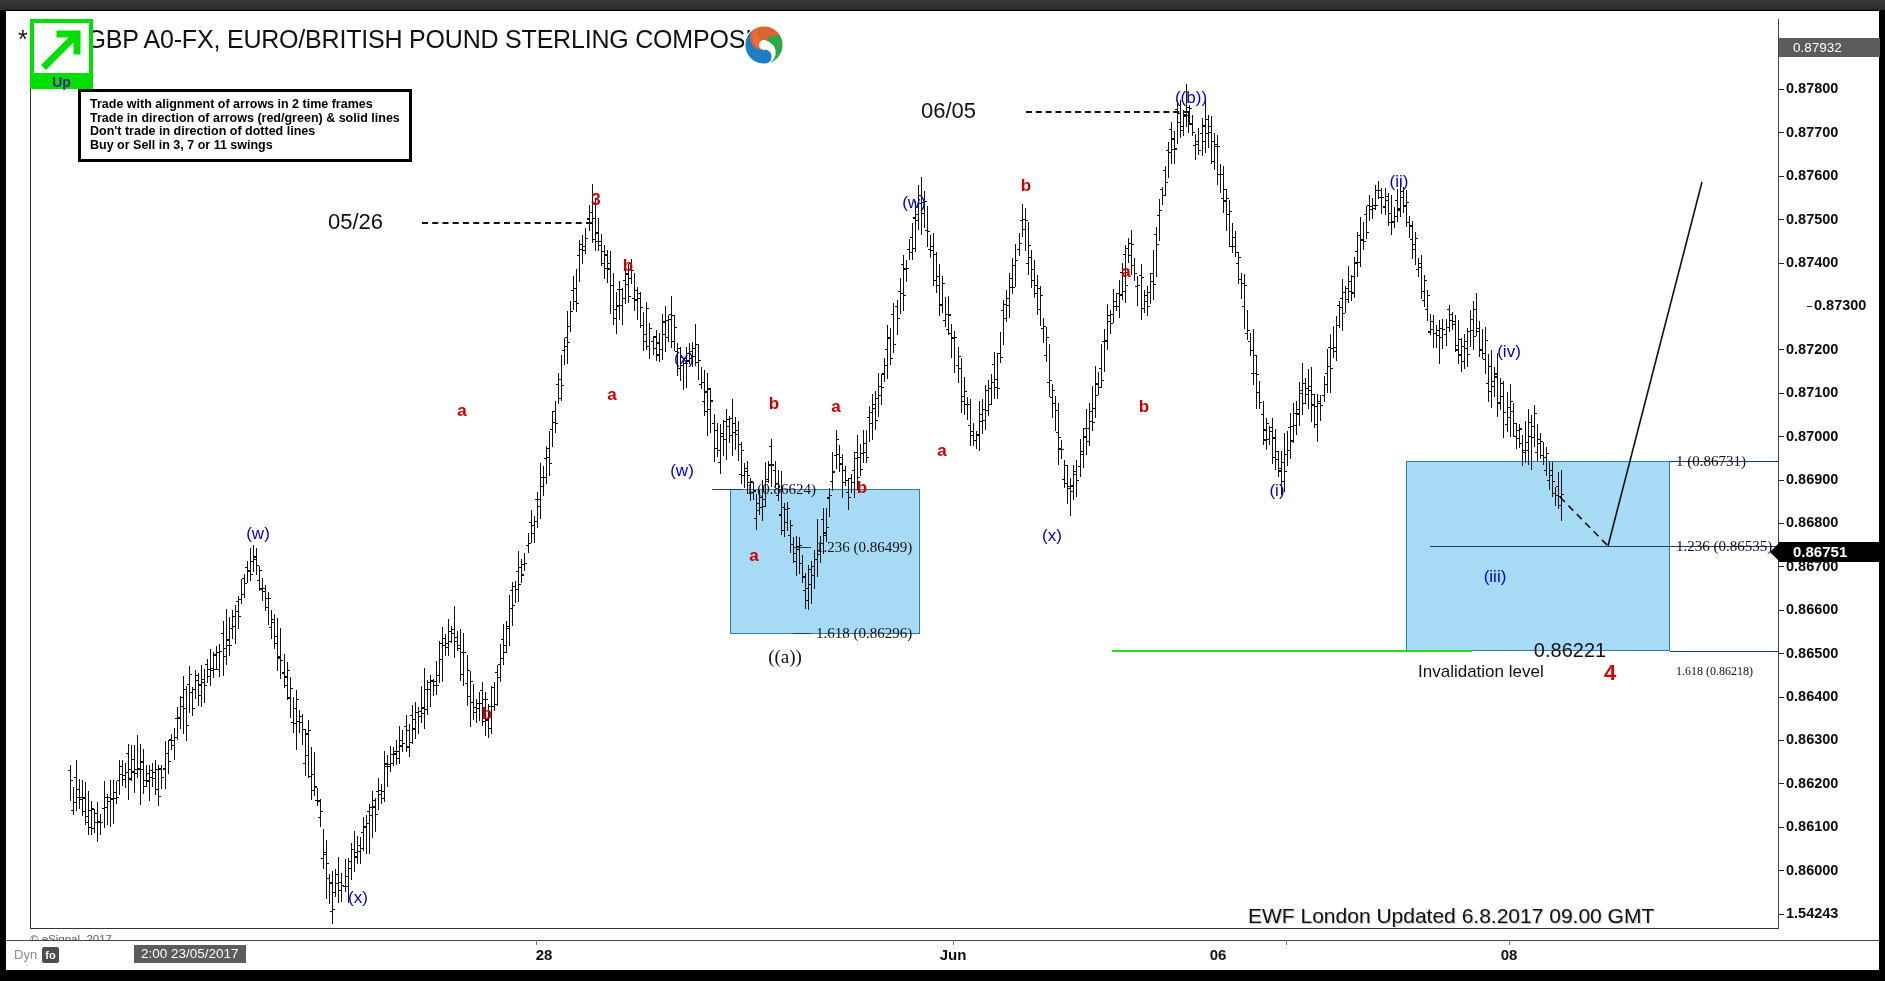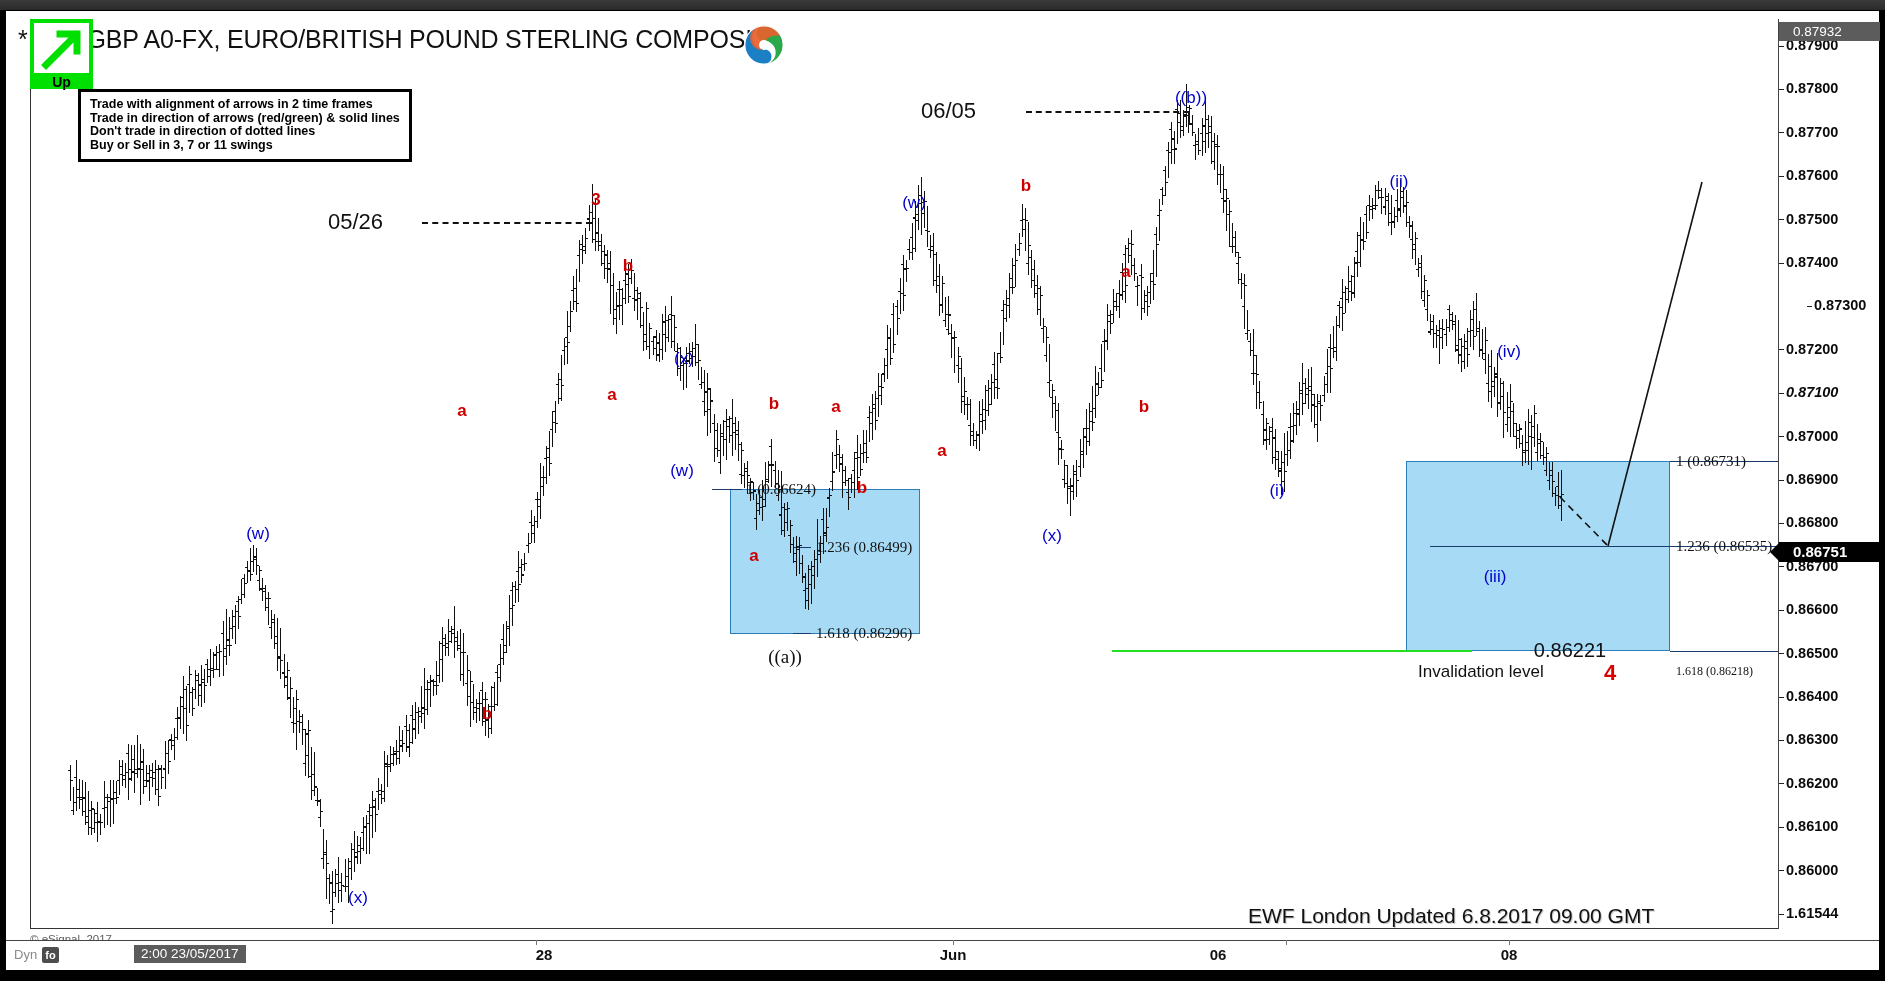--- a/index.html
+++ b/index.html
@@ -218,21 +218,21 @@
     position: absolute;
     width: 63px; height: 70px;
     background: #00e000;
     padding: 4px 4px 0 4px;
   }
   .up-badge .inner {
     position: relative;
     width: 55px; height: 50px; background: #fff;
   }
   .up-badge .caption {
-    text-align: center; color: #000000; font-size: 14px;
+    text-align: center; color: #4c1d95; font-size: 14px;
     font-weight: bold; line-height: 18px;
   }
   
   .stamp {
     position: absolute; left: 1242px; top: 893px;
     font-size: 21px; color: #111;
     white-space: nowrap;
     text-shadow: 1px 1px 0 #c9c9c9;
   }
   svg.overlay { position: absolute; left: 0; top: 0; overflow: visible; }
@@ -842,35 +842,35 @@
     <div class="price-axis">
       <div id="price-ticks">
           <div class="price-tick" style="top: 18px;"><span class="dash"></span><span>0.87900</span></div>
           <div class="price-tick" style="top: 61.4px;"><span class="dash"></span><span>0.87800</span></div>
           <div class="price-tick" style="top: 104.8px;"><span class="dash"></span><span>0.87700</span></div>
           <div class="price-tick" style="top: 148.2px;"><span class="dash"></span><span>0.87600</span></div>
           <div class="price-tick" style="top: 191.6px;"><span class="dash"></span><span>0.87500</span></div>
           <div class="price-tick" style="top: 235px;"><span class="dash"></span><span>0.87400</span></div>
           <div class="price-tick" style="top: 278.4px; margin-left: 28px;"><span class="dash"></span><span>0.87300</span></div>
           <div class="price-tick" style="top: 321.8px;"><span class="dash"></span><span>0.87200</span></div>
-          <div class="price-tick" style="top: 365.2px; font-style: italic;"><span class="dash"></span><span>0.87100</span></div>
+          <div class="price-tick" style="top: 365.2px;"><span class="dash"></span><span>0.87100</span></div>
           <div class="price-tick" style="top: 408.6px;"><span class="dash"></span><span>0.87000</span></div>
           <div class="price-tick" style="top: 452px;"><span class="dash"></span><span>0.86900</span></div>
           <div class="price-tick" style="top: 495.4px;"><span class="dash"></span><span>0.86800</span></div>
           <div class="price-tick" style="top: 538.8px;"><span class="dash"></span><span>0.86700</span></div>
           <div class="price-tick" style="top: 582.2px;"><span class="dash"></span><span>0.86600</span></div>
           <div class="price-tick" style="top: 625.6px;"><span class="dash"></span><span>0.86500</span></div>
           <div class="price-tick" style="top: 669px;"><span class="dash"></span><span>0.86400</span></div>
           <div class="price-tick" style="top: 712.4px;"><span class="dash"></span><span>0.86300</span></div>
           <div class="price-tick" style="top: 755.8px;"><span class="dash"></span><span>0.86200</span></div>
           <div class="price-tick" style="top: 799.2px;"><span class="dash"></span><span>0.86100</span></div>
           <div class="price-tick" style="top: 842.6px;"><span class="dash"></span><span>0.86000</span></div>
-          <div class="price-tick" style="top: 886px;"><span class="dash"></span><span>1.61544</span></div>
+          <div class="price-tick" style="top: 886px;"><span class="dash"></span><span>1.54243</span></div>
         </div>
-      <div class="price-cursor" style="top:3px;">0.87932</div>
+      <div class="price-cursor" style="top:19px;">0.87932</div>
       <div class="price-last" style="top:523px;">0.86751</div>
     </div>
 
     <div class="esignal">© eSignal, 2017</div>
 
     <div class="stamp">EWF London Updated 6.8.2017 09.00 GMT</div>
   </div>
 
   <div class="time-axis">
     <div class="dyn-label">Dyn</div>

